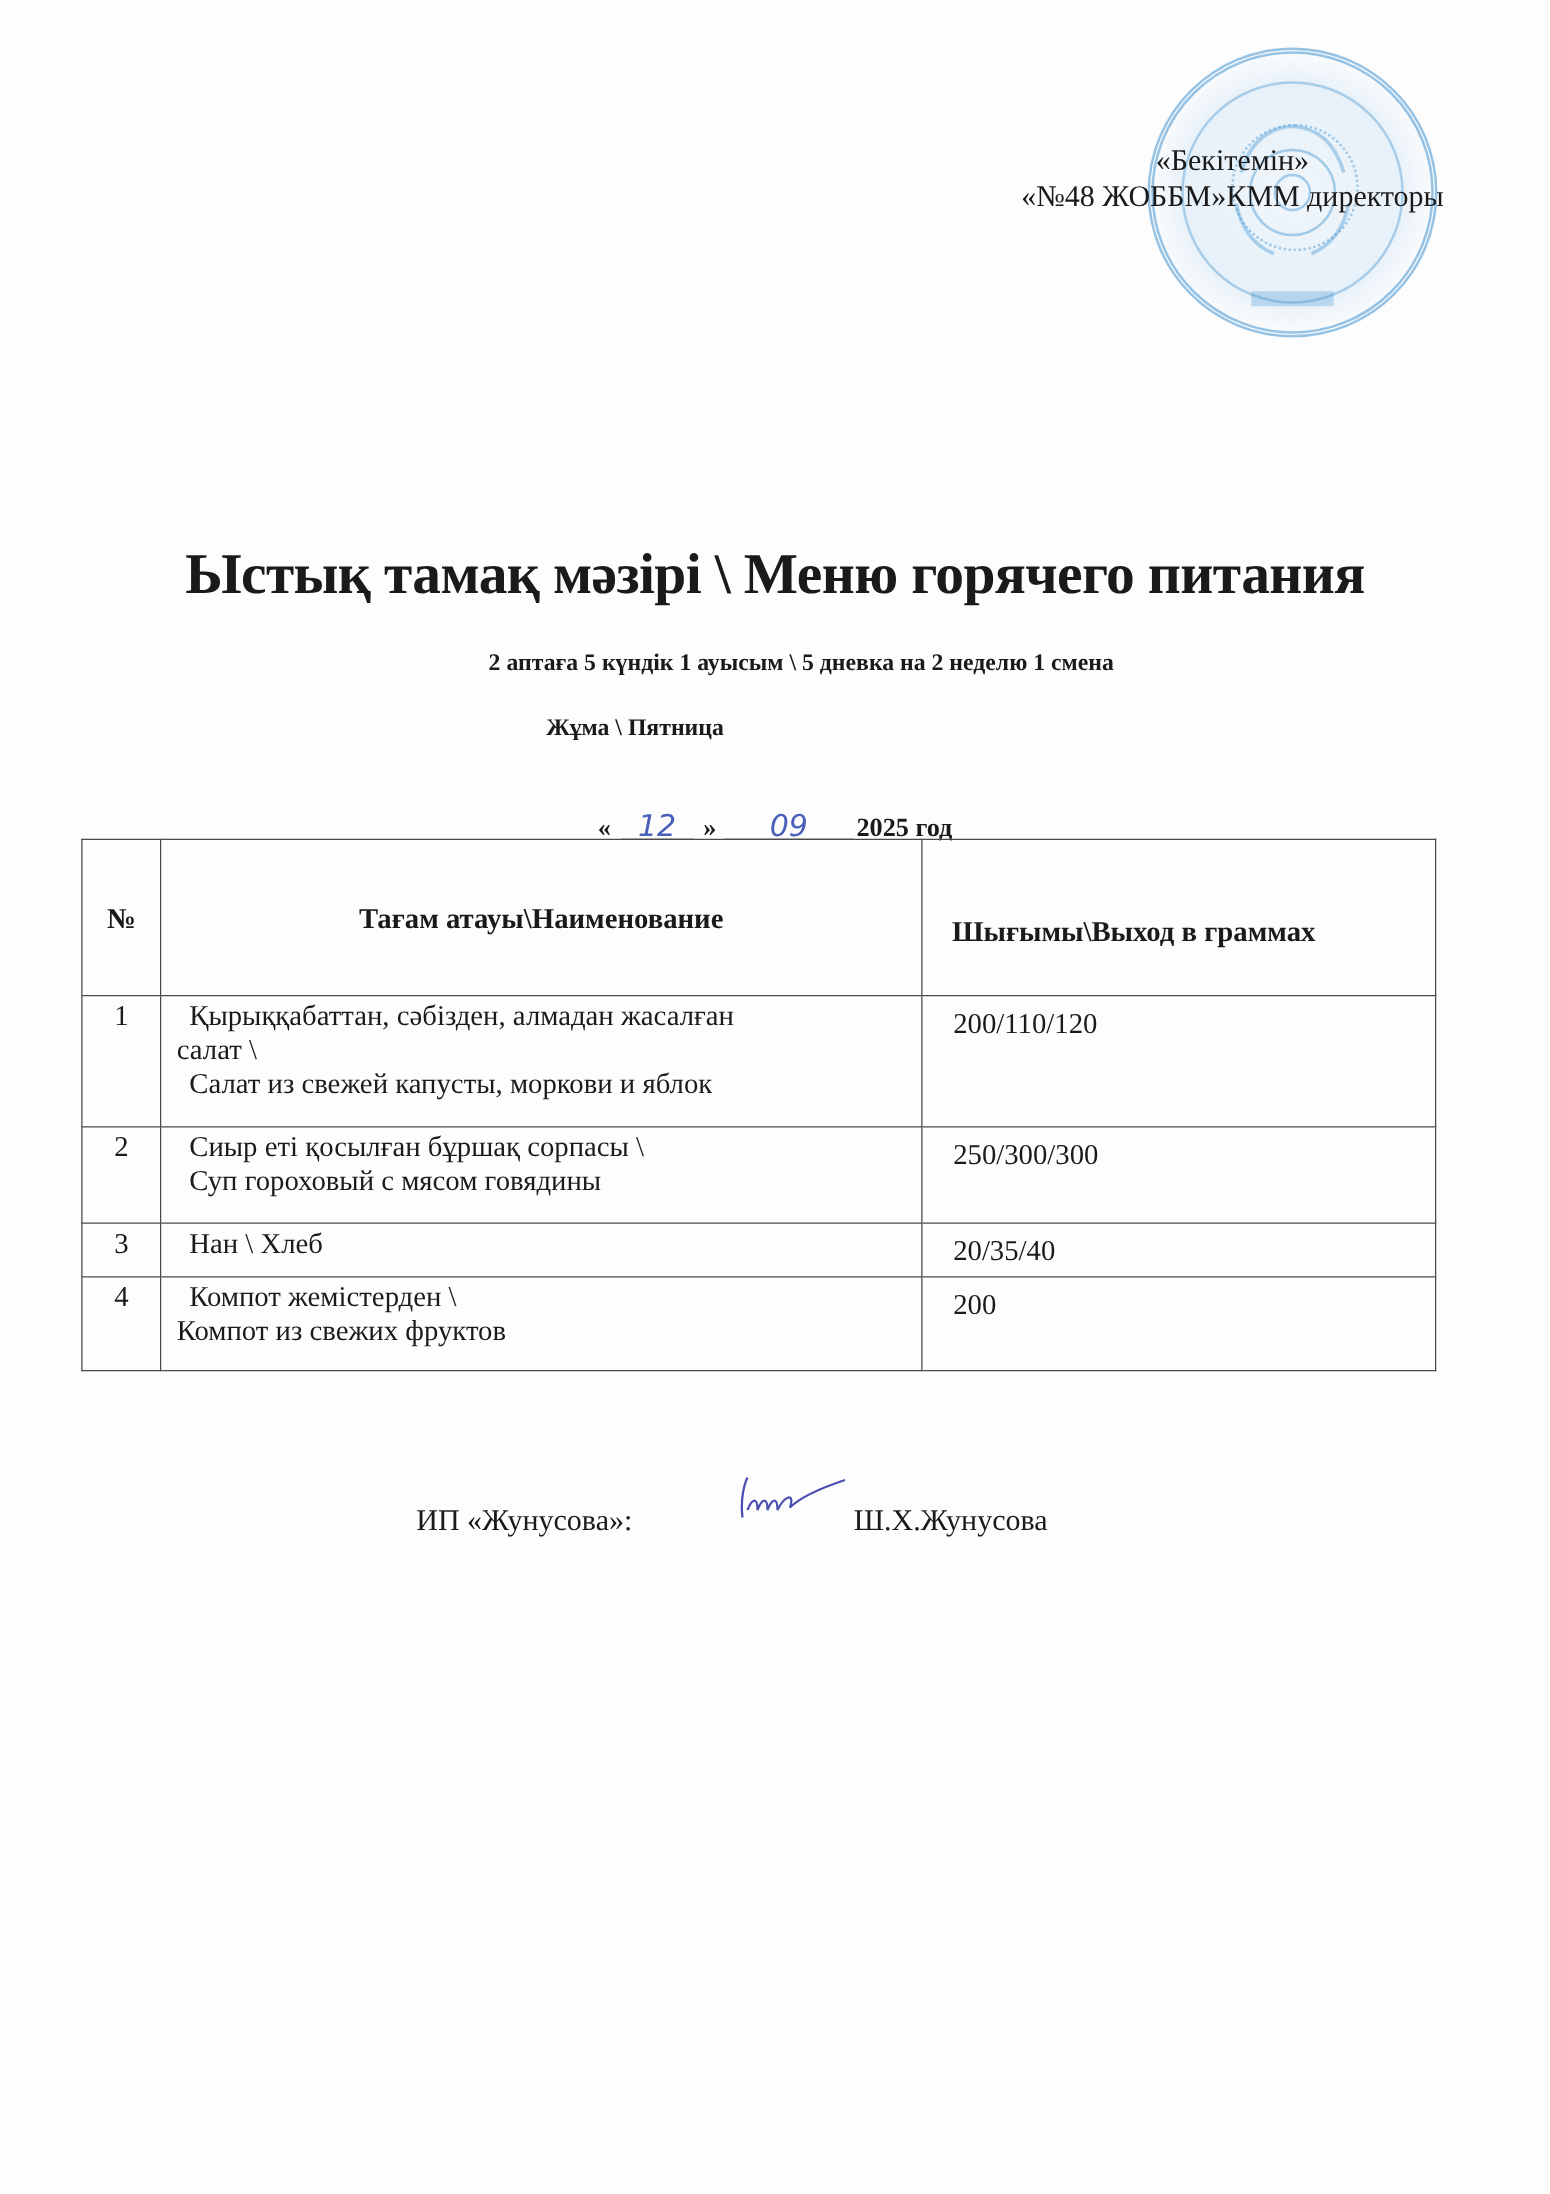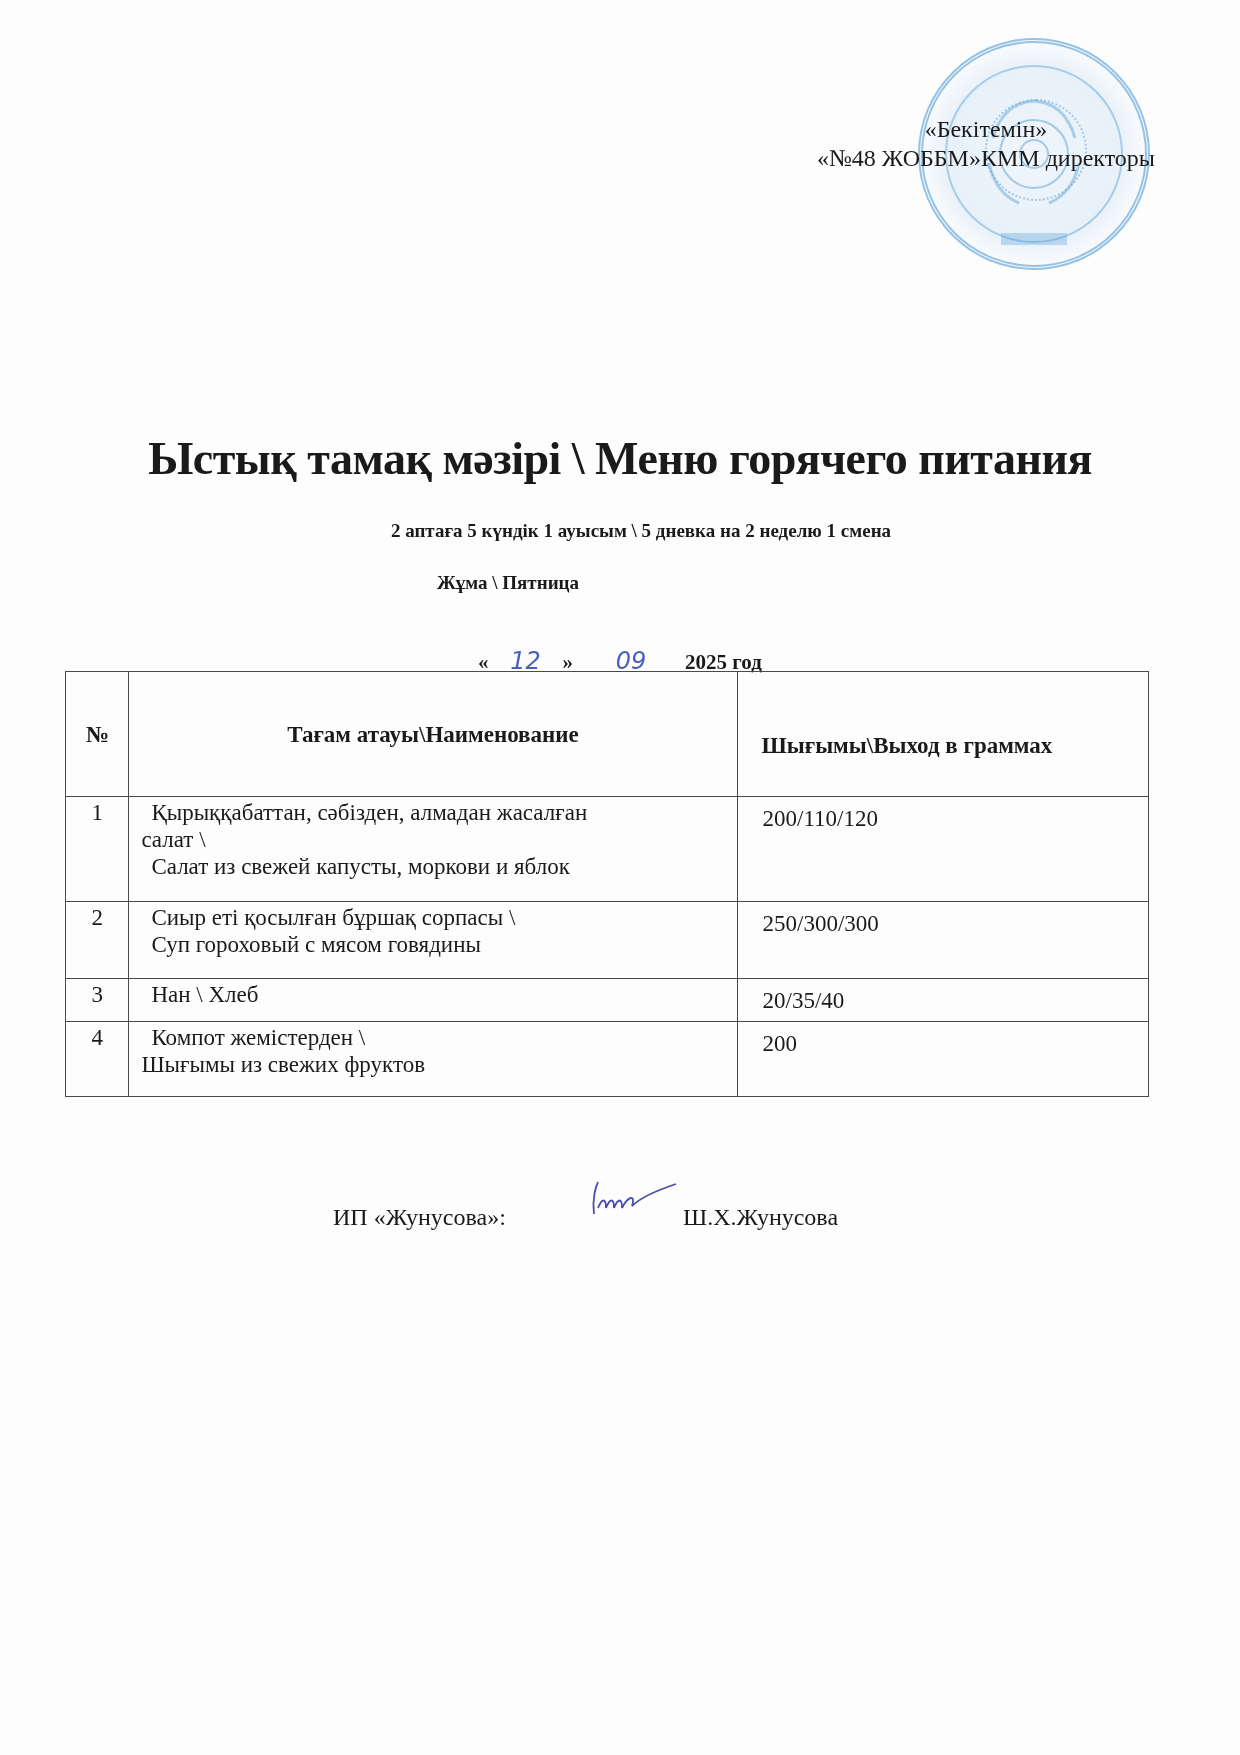--- a/index.html
+++ b/index.html
@@ -131,21 +131,21 @@
       <td class="c-num">3</td>
       <td class="c-name">
         <span class="line indent">Нан \ Хлеб</span>
       </td>
       <td class="c-out">20/35/40</td>
     </tr>
     <tr class="r4">
       <td class="c-num">4</td>
       <td class="c-name">
         <span class="line indent">Компот  жемістерден \</span>
-        <span class="line">Шығымы из свежих фруктов</span>
+        <span class="line">Компот из свежих фруктов</span>
       </td>
       <td class="c-out">200</td>
     </tr>
   </tbody>
 </table>
 
 <div class="abs sigs">
   <div class="sig-row">
     <span class="sig-label1">ИП «Жунусова»:</span>
     <svg class="scribble" style="left:588px; top:-24px;" width="90" height="42" viewBox="0 0 90 42">

